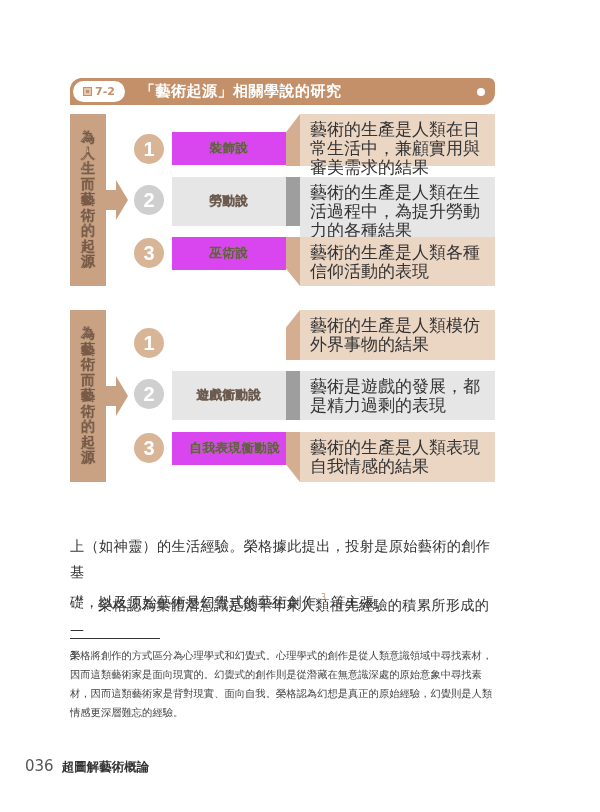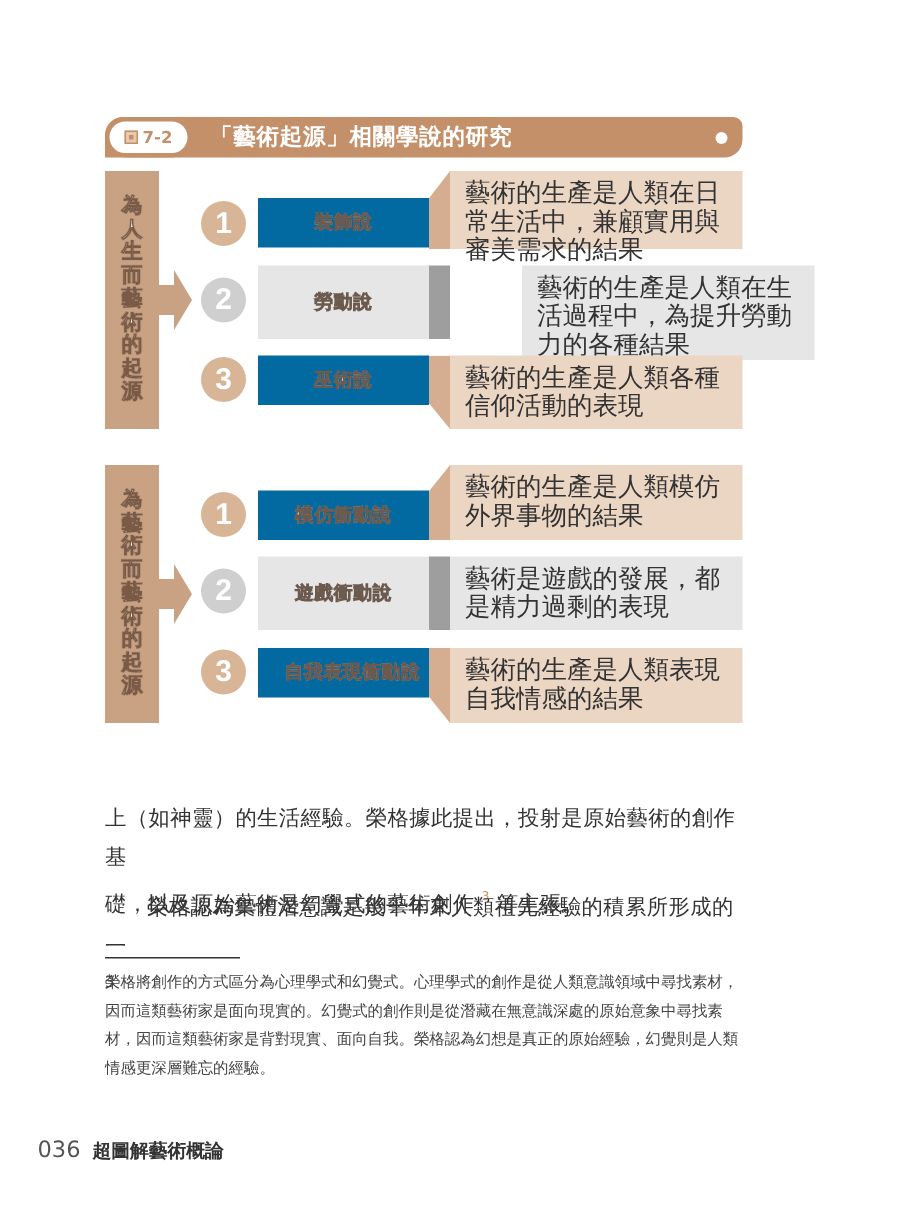--- a/index.html
+++ b/index.html
@@ -19,21 +19,21 @@
   .vlabel span { display:block; font-size:14px; font-weight:bold; color:#fff; line-height:15.5px; text-shadow:0 0 1px #8a6a50; -webkit-text-stroke:0.4px #7a5a44; }
   .arrow { position:absolute; left:36px; width:22px; height:40px; }
   .arrow .stem { position:absolute; left:0; top:10px; width:10px; height:20px; background:#C9A284; }
   .arrow .head { position:absolute; left:10px; top:0; width:0; height:0; border-top:20px solid transparent; border-bottom:20px solid transparent; border-left:12px solid #C9A284; }
 
   .row { position:absolute; left:64px; width:361px; }
   .num { position:absolute; left:0; width:30px; height:30px; border-radius:50%; color:#fff; font-weight:bold; font-size:20px; display:flex; align-items:center; justify-content:center; font-family:"Liberation Sans", sans-serif; }
   .num.brown { background:#D9B597; }
   .num.gray { background:#CFCFCF; }
   .lbl { position:absolute; left:38px; width:114px; height:33px; display:flex; align-items:center; justify-content:center; font-size:12.5px; color:#fff; font-weight:bold; -webkit-text-stroke:0.5px #6b5a4d; letter-spacing:0.5px; }
-  .lbl.brown { background:#0369a1; }
+  .lbl.brown { background:#d946ef; }
   .lbl.gray { background:#E6E6E6; }
   .conn { position:absolute; left:152px; width:14px; }
   .conn.brown { background:#D5AE92; }
   .conn.gray { background:#9E9E9E; }
   .desc { position:absolute; left:166px; width:195px; padding:6px 0 0 10px; font-size:17px; line-height:19px; color:#333; }
   .desc.brown { background:#EBD5C3; }
   .desc.gray { background:#E6E6E6; }
 
   .body-text { position:absolute; left:70px; width:430px; font-size:14.2px; line-height:26px; color:#333; letter-spacing:0.3px; }
   .body-text sup { font-size:8px; color:#C39069; vertical-align:7px; }
@@ -80,21 +80,21 @@
     <div class="num brown" style="top:20px;">1</div>
     <div class="lbl brown" style="top:18px;">裝飾說</div>
     <div class="conn brown" style="top:0; height:52px; clip-path:polygon(100% 0,100% 100%,0 100%,0 35%);"></div>
     <div class="desc brown" style="top:0; height:52px;">藝術的生產是人類在日常生活中，兼顧實用與審美需求的結果</div>
   </div>
 
   <div class="row" style="top:63px; height:49px;">
     <div class="num gray" style="top:8px;">2</div>
     <div class="lbl gray" style="top:0; height:49px;">勞動說</div>
     <div class="conn gray" style="top:0; height:49px;"></div>
-    <div class="desc gray" style="top:0; height:63px;margin-left:48px;">藝術的生產是人類在生活過程中，為提升勞動力的各種結果</div>
+    <div class="desc gray" style="top:0; height:63px;">藝術的生產是人類在生活過程中，為提升勞動力的各種結果</div>
   </div>
 
   <div class="row" style="top:123px; height:49px;">
     <div class="num brown" style="top:1px;">3</div>
     <div class="lbl brown" style="top:0;">巫術說</div>
     <div class="conn brown" style="top:0; height:49px; clip-path:polygon(0 0,100% 0,100% 100%,0 65%);"></div>
     <div class="desc brown" style="top:0; height:49px;">藝術的生產是人類各種信仰活動的表現</div>
   </div>
 </div>
 
@@ -112,21 +112,20 @@
         <span>源</span>
       </div>
   </div>
   <div class="arrow" style="top:66px;">
       <div class="stem"></div>
       <div class="head"></div>
     </div>
 
   <div class="row" style="top:0; height:50px;">
     <div class="num brown" style="top:18px;">1</div>
-    <div class="lbl brown" style="top:17px;">模仿衝動說</div>
     <div class="conn brown" style="top:0; height:50px; clip-path:polygon(100% 0,100% 100%,0 100%,0 35%);"></div>
     <div class="desc brown" style="top:0; height:50px;">藝術的生產是人類模仿外界事物的結果</div>
   </div>
 
   <div class="row" style="top:61px; height:49px;">
     <div class="num gray" style="top:8px;">2</div>
     <div class="lbl gray" style="top:0; height:49px;">遊戲衝動說</div>
     <div class="conn gray" style="top:0; height:49px;"></div>
     <div class="desc gray" style="top:0; height:49px;">藝術是遊戲的發展，都是精力過剩的表現</div>
   </div>

